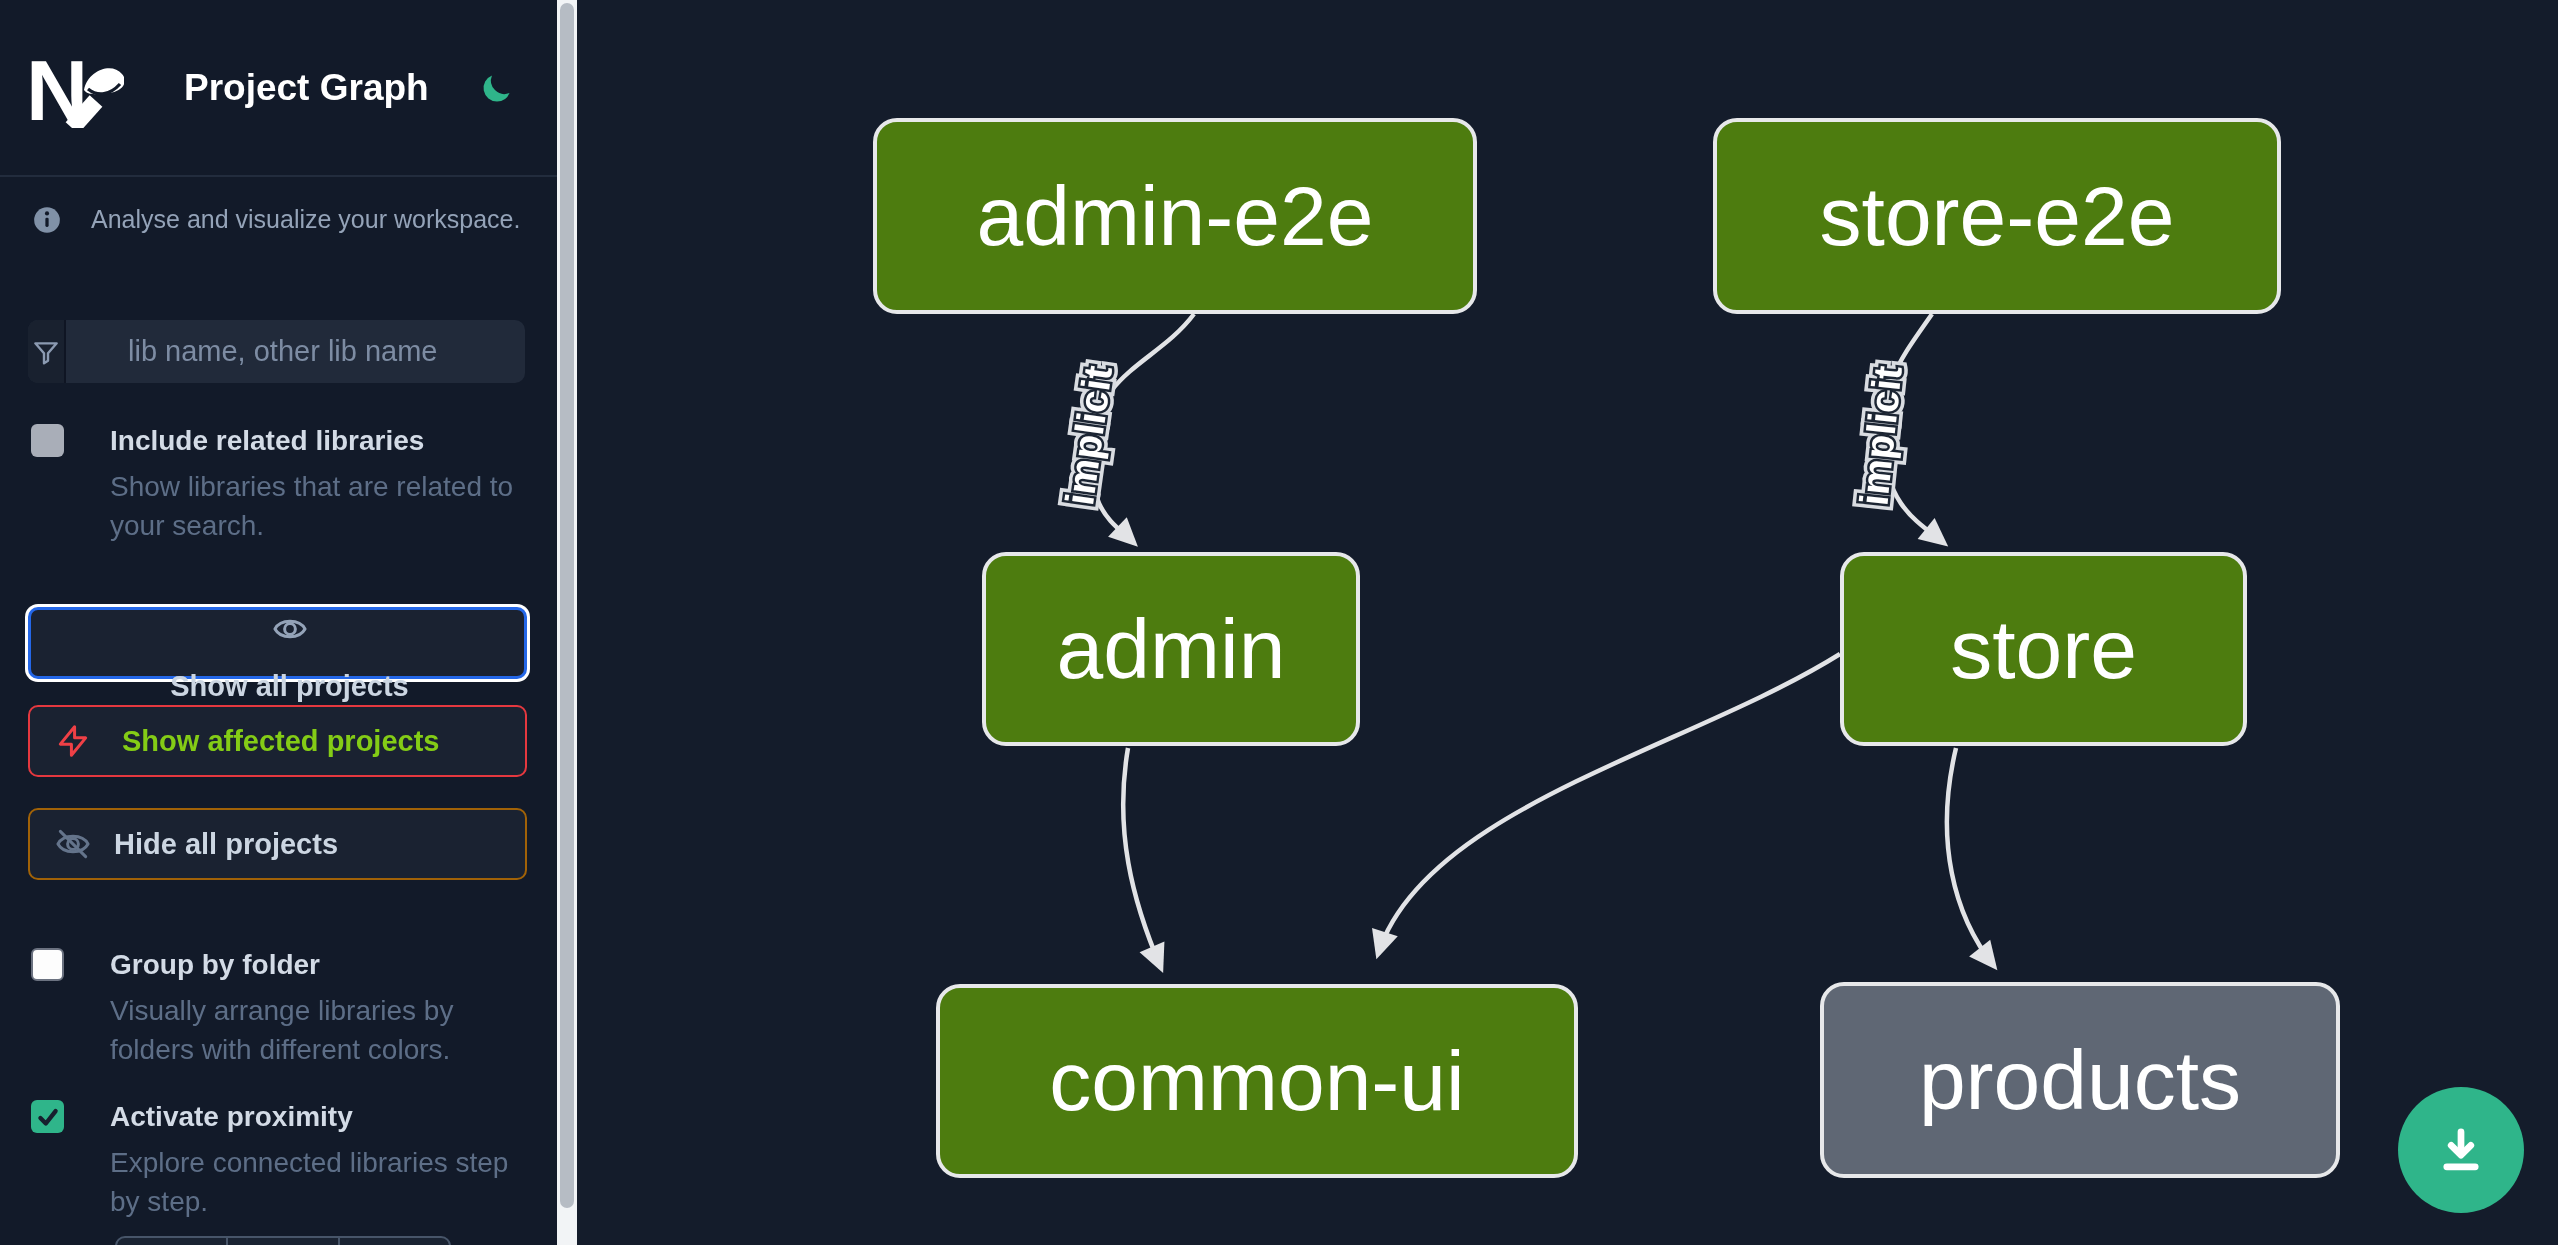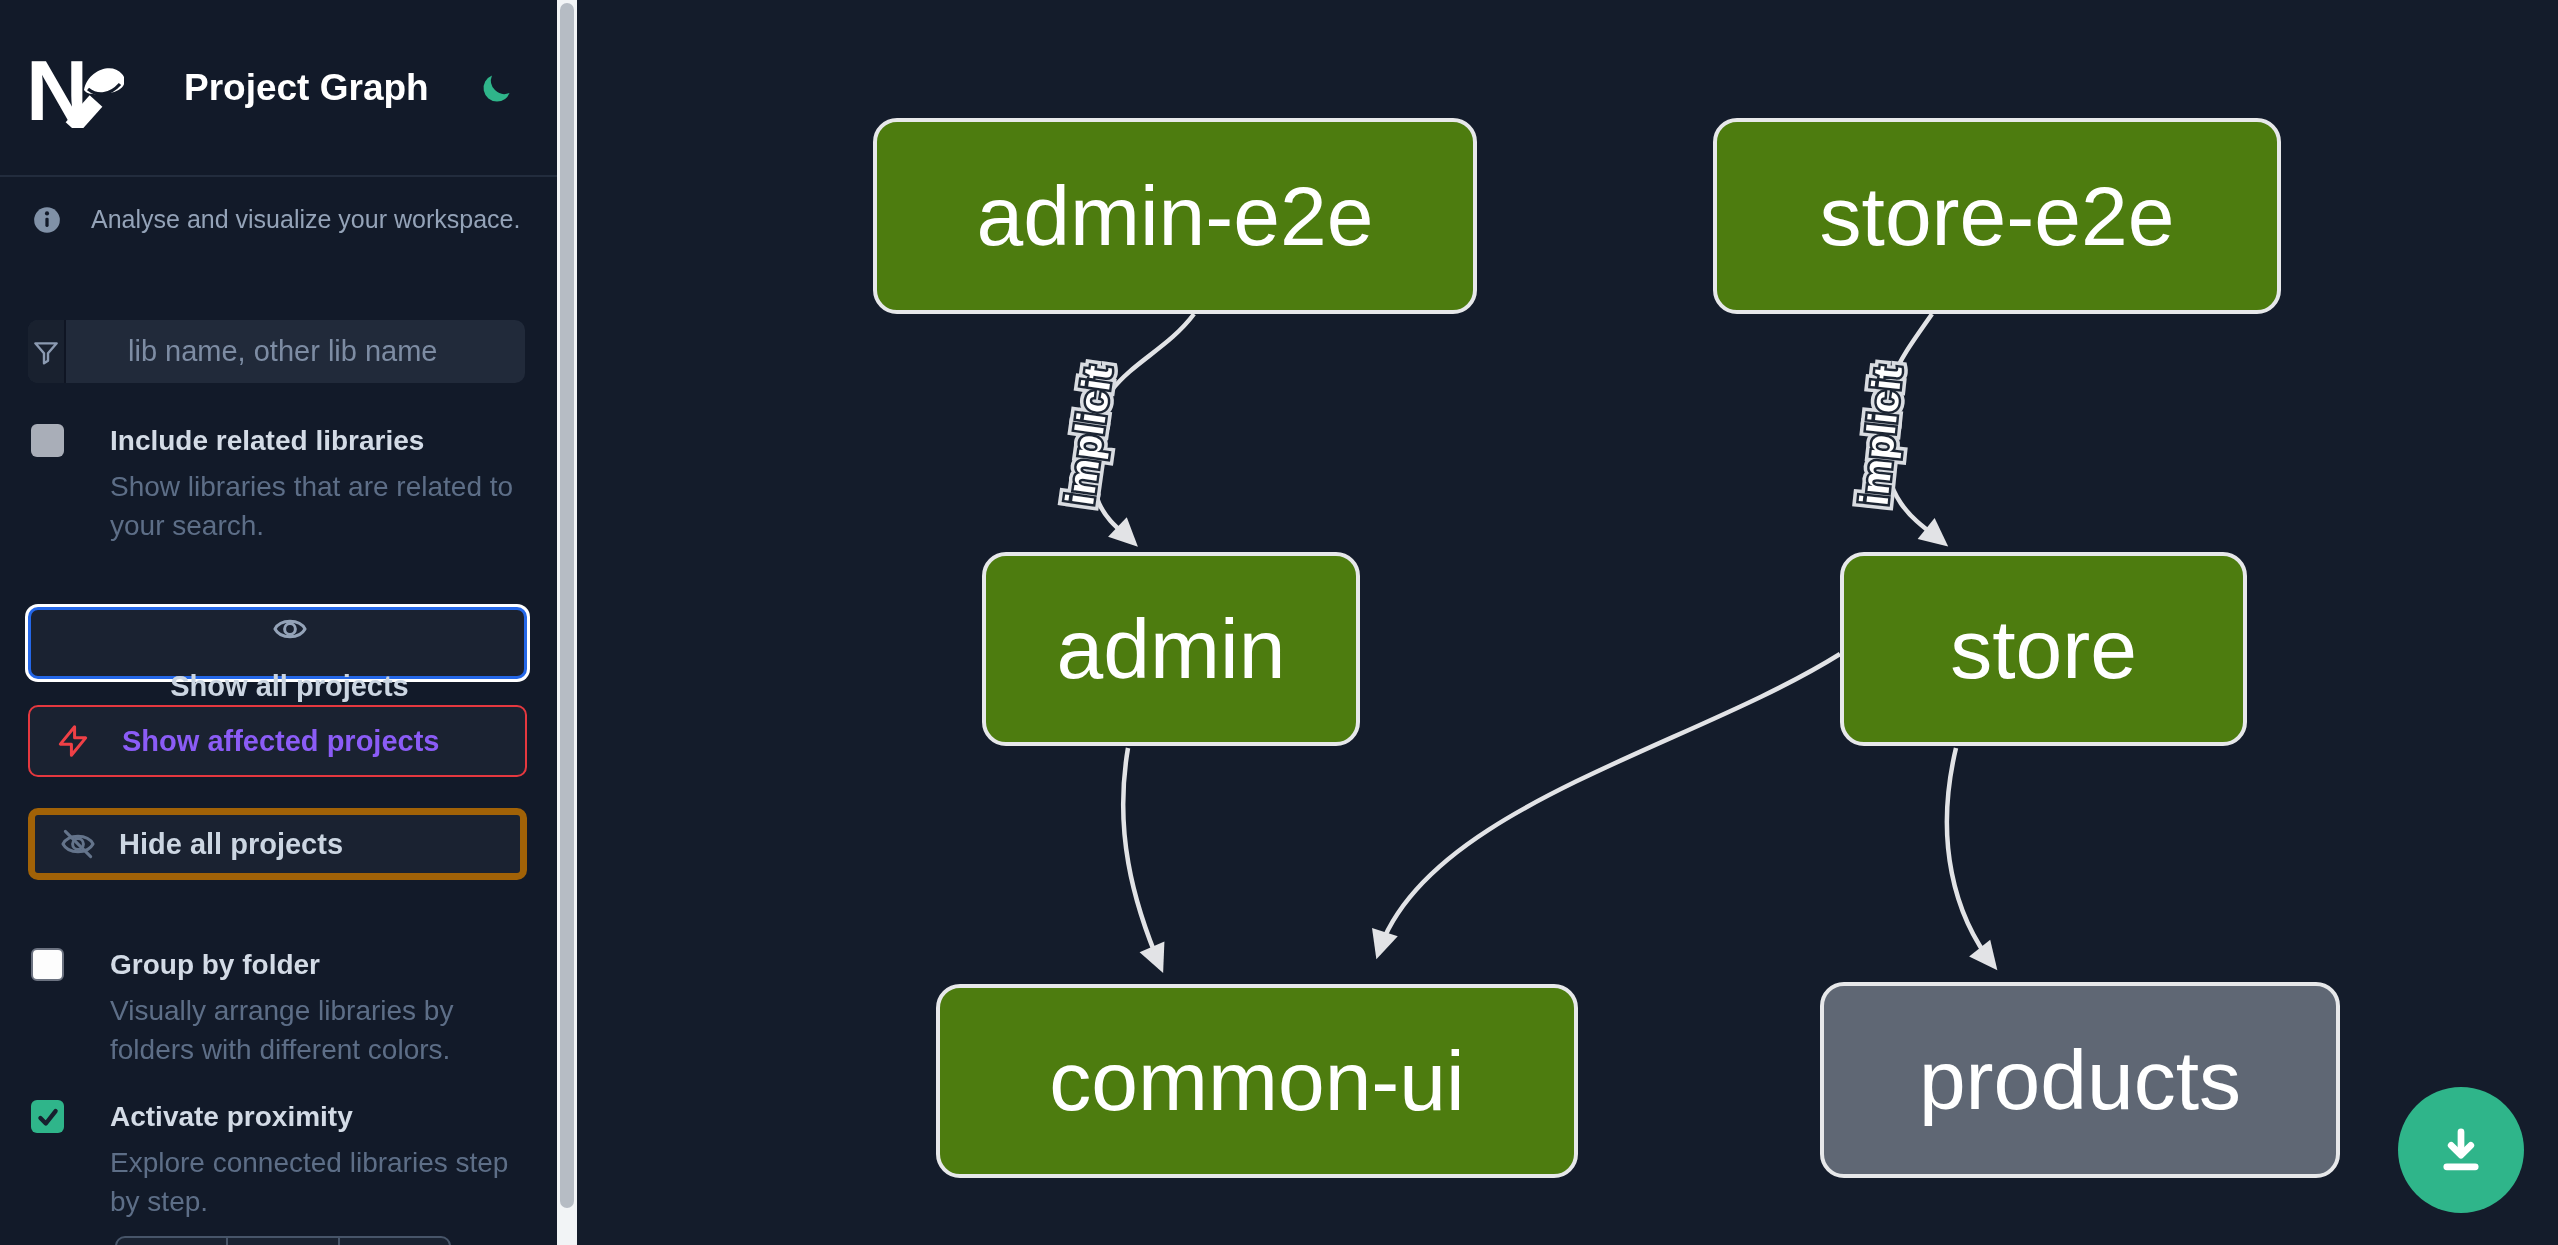--- a/index.html
+++ b/index.html
@@ -42,22 +42,22 @@
   .cb--muted{background:#a9aeb8;}
   .cb--white{background:#fdfdfd;border:2px solid #6b7280;}
   .cb--checked{background:#2fb58a;display:flex;align-items:center;justify-content:center;}
   .toggle-label{font-size:28px;font-weight:600;color:#d3dbe6;cursor:pointer;}
   .toggle-desc{margin:10px 0 0 79px;width:428px;font-size:28px;line-height:39px;color:#5d6e87;}
 
   .sb-btn{position:absolute;left:28px;width:499px;height:72px;border-radius:10px;
           background:#1a2231;display:flex;align-items:center;gap:22px;padding:0 0 0 24px;
           box-sizing:border-box;cursor:pointer;font-size:29px;font-weight:600;color:#ccd6e2;}
   .sb-btn--primary{border:3px solid #2467e8;box-shadow:0 0 0 3px #ffffff;}
-  .sb-btn--danger{border:2px solid #e5383f;color:#8b5cf6;gap:30px;}
-  .sb-btn--plain{border:7px solid #a16207;}
+  .sb-btn--danger{border:2px solid #e5383f;color:#84cc16;gap:30px;}
+  .sb-btn--plain{border:2px solid #a16207;}
 
   .stepper{position:absolute;left:115px;top:1236px;width:332px;height:40px;
            border:2px solid #475569;border-radius:10px;background:#1a2332;display:flex;}
   .stepper .seg{flex:1;border-right:2px solid #475569;}
   .stepper .seg:last-child{border-right:none;}
 
   
   .sb-scroll-track{position:absolute;left:557px;top:0;width:20px;height:1245px;background:#f2f4f6;
            z-index:6;border-radius:0;}
   .sb-scroll-thumb{position:absolute;left:3px;top:3px;width:14px;height:1205px;background:#b6bcc4;

